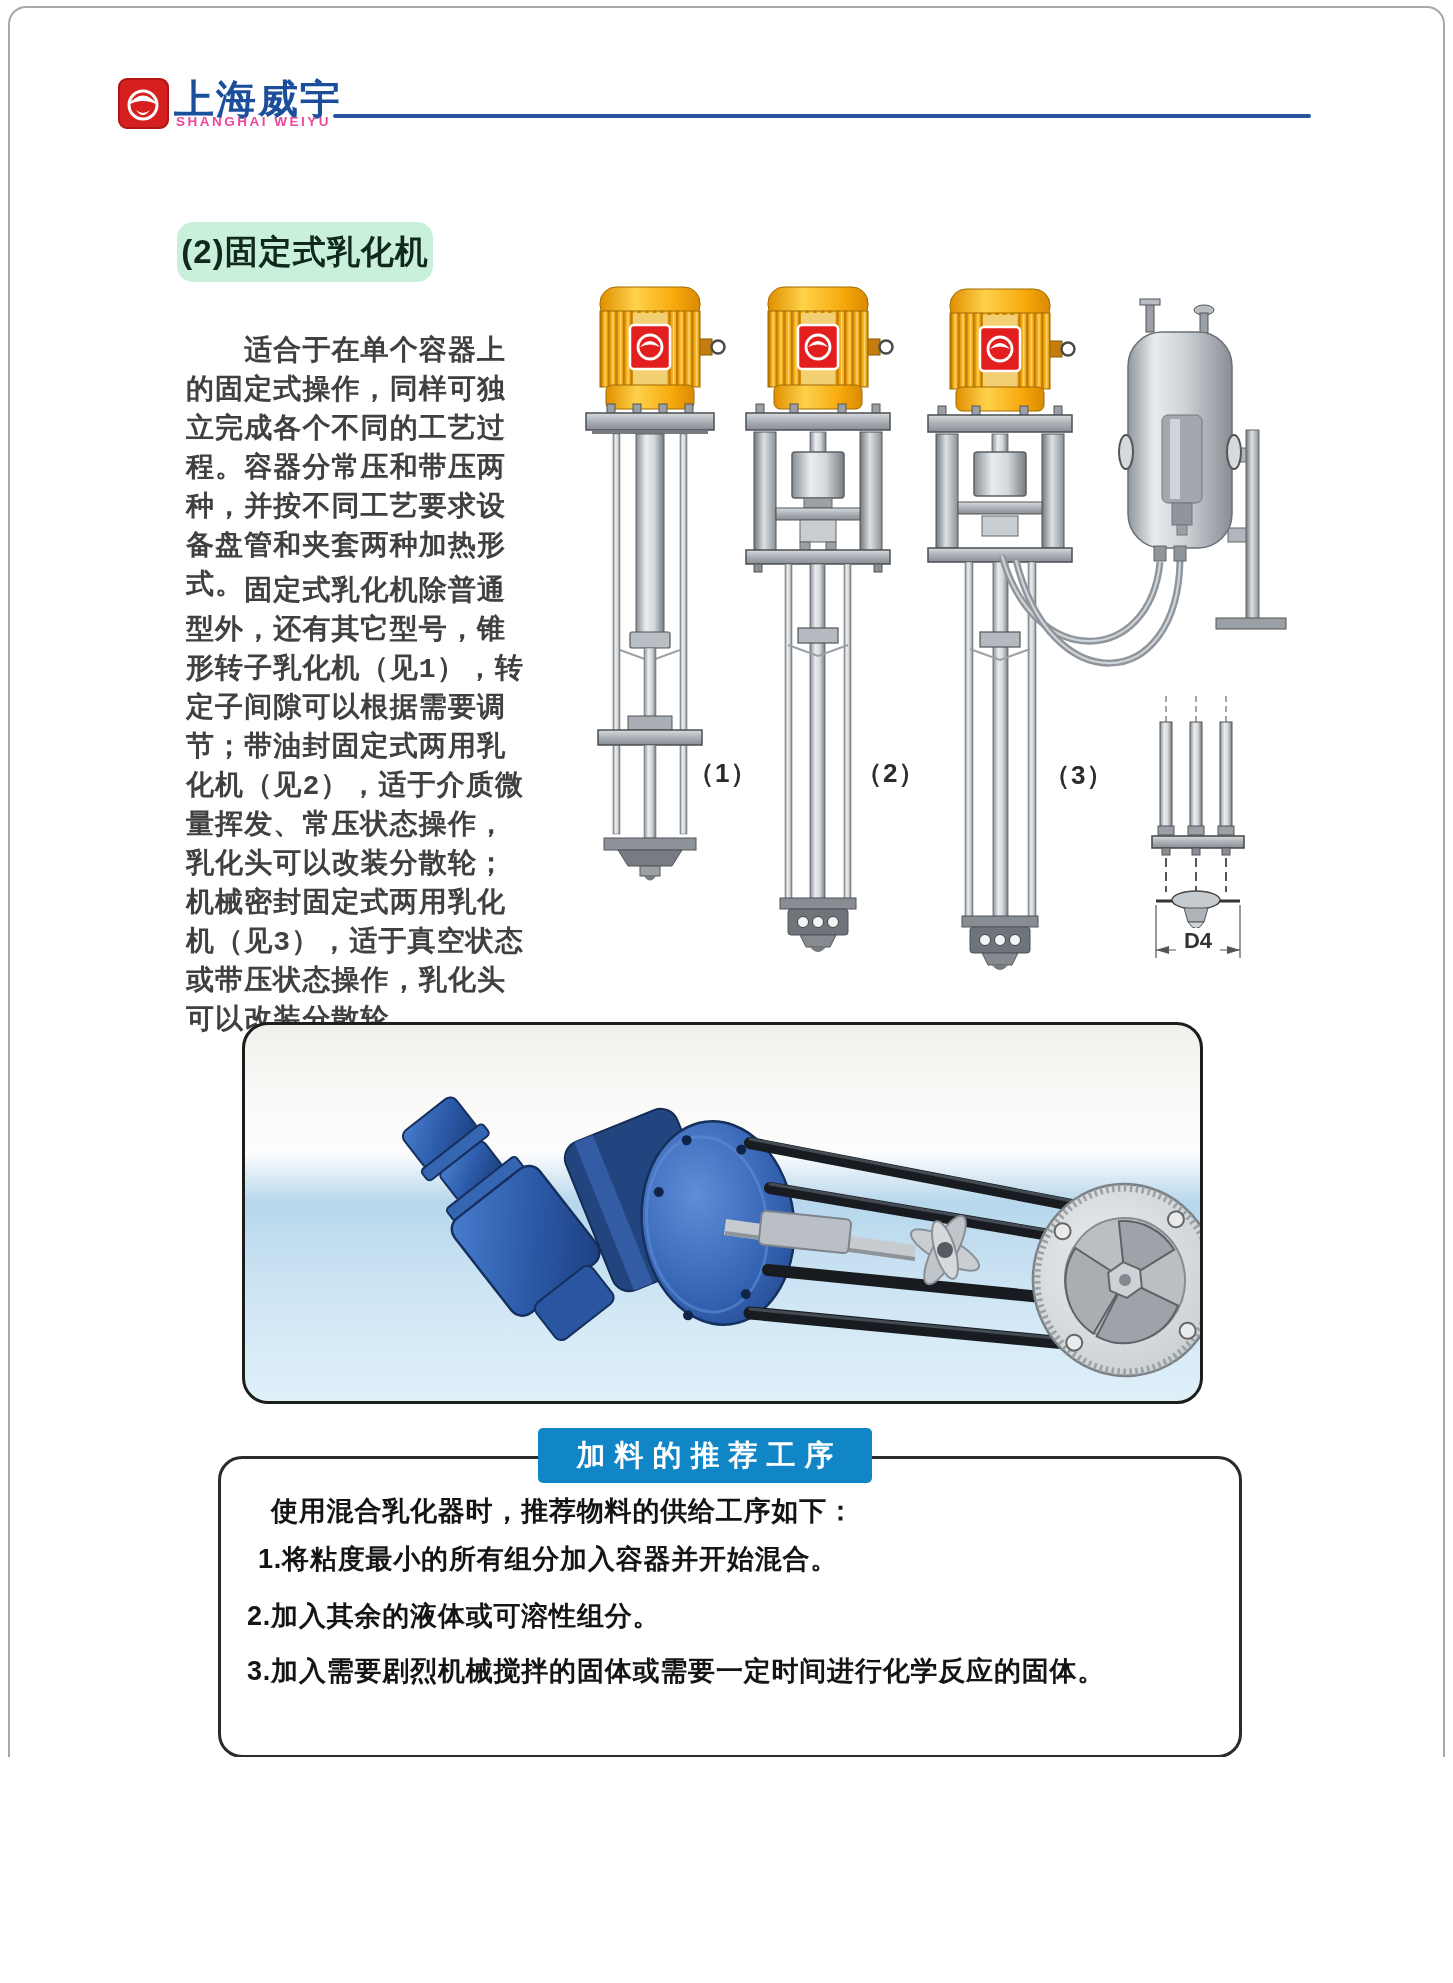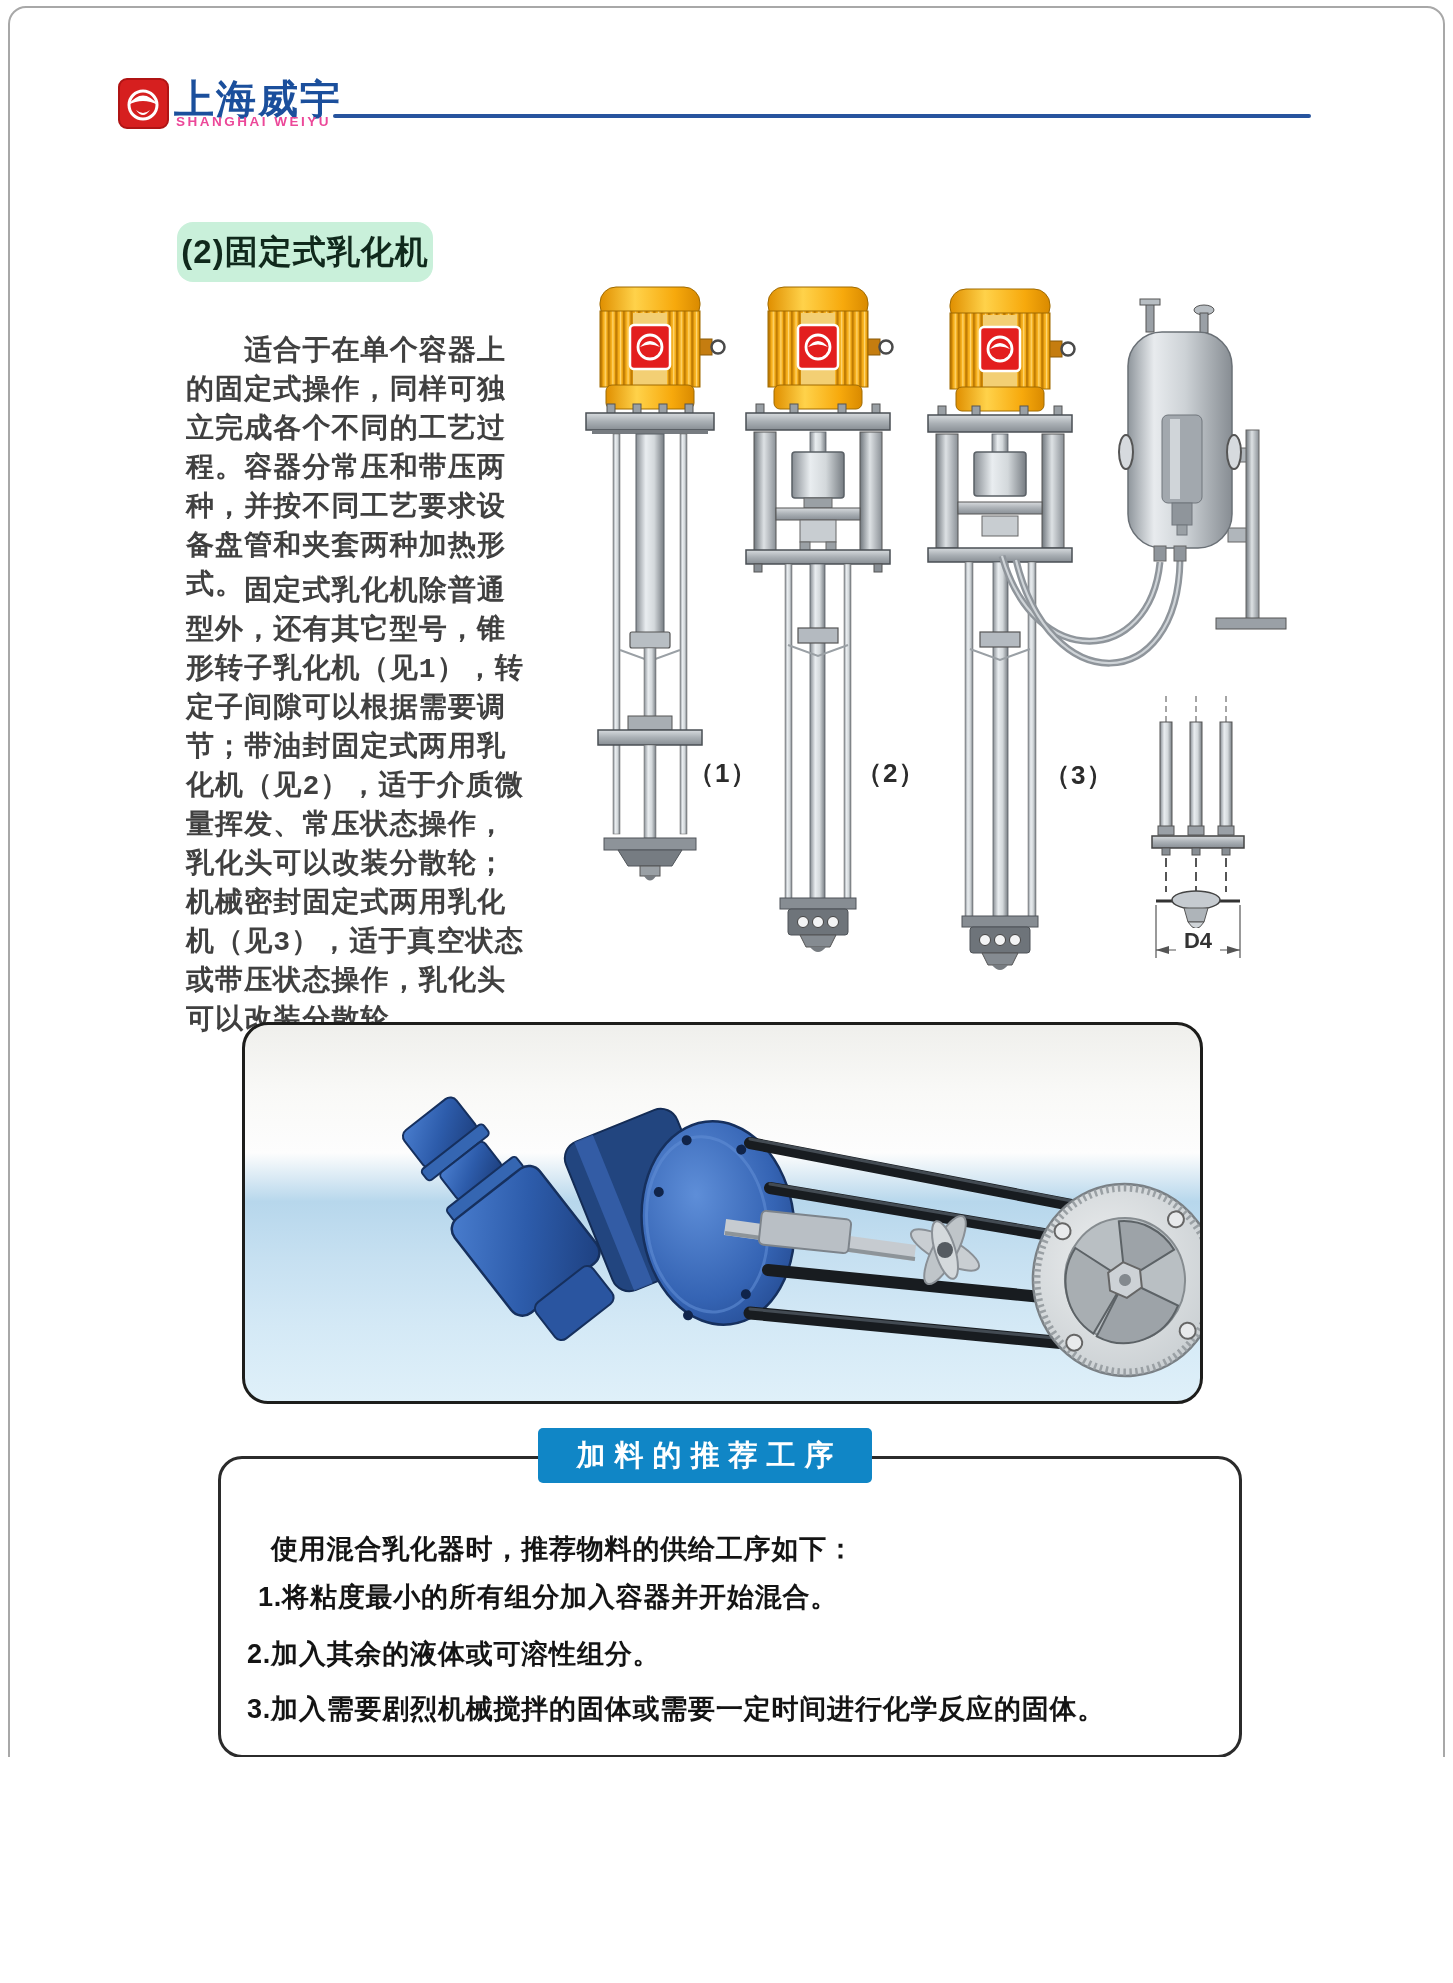--- a/index.html
+++ b/index.html
@@ -36,21 +36,21 @@
   .photo-box{position:absolute;left:242px;top:1022px;width:955px;height:376px;
         border:3.5px solid #1d1d1b;border-radius:26px;overflow:hidden;
         background:linear-gradient(180deg,#efefec 0%,#f9f9f7 18%,#fdfdfd 34%,#b7d7ec 47%,#c6e0f1 62%,#d4e9f6 80%,#dff0f9 100%);}
   .photo-box svg{position:absolute;left:0;top:0;}
   
   .proc-box{position:absolute;left:218px;top:1456px;width:1018px;height:296px;
         border:3px solid #2b2b2b;border-radius:24px;background:#fff;}
   .proc-banner{position:absolute;left:538px;top:1428px;width:334px;height:55px;background:#1086c6;
         border-radius:5px;display:flex;align-items:center;justify-content:center;
         font-size:29px;font-weight:700;color:#ffffff;letter-spacing:9px;text-indent:9px;}
-  .proc-line{position:absolute;font-size:27px;font-weight:700;color:#141414;letter-spacing:0.8px;white-space:nowrap;margin-top:38px;}
+  .proc-line{position:absolute;font-size:27px;font-weight:700;color:#141414;letter-spacing:0.8px;white-space:nowrap;}
   .proc-intro{left:50px;top:34px;}
   .proc-i1{left:37px;top:82px;text-align:center;}
   .proc-i2{left:26px;top:139px;text-align:right;}
   .proc-i3{left:26px;top:194px;}
   .proc-i4{left:26px;top:249px;}
 </style>
 </head>
 <body>
 
 <div class="page">

